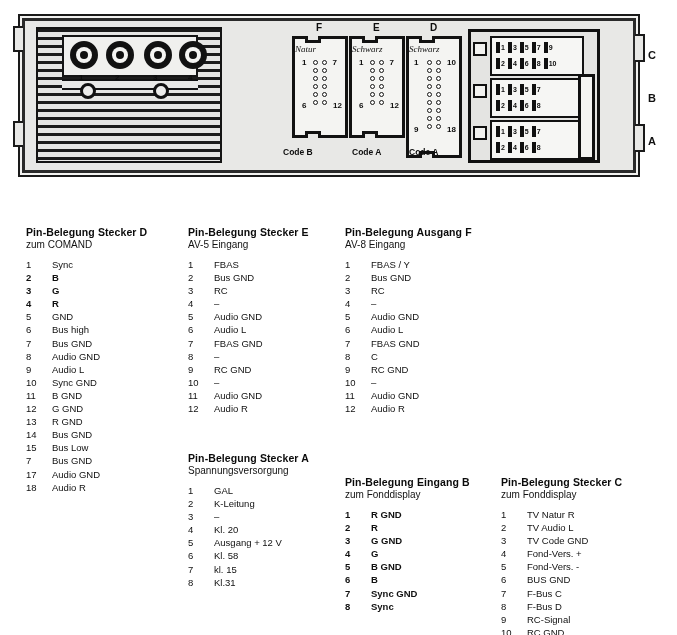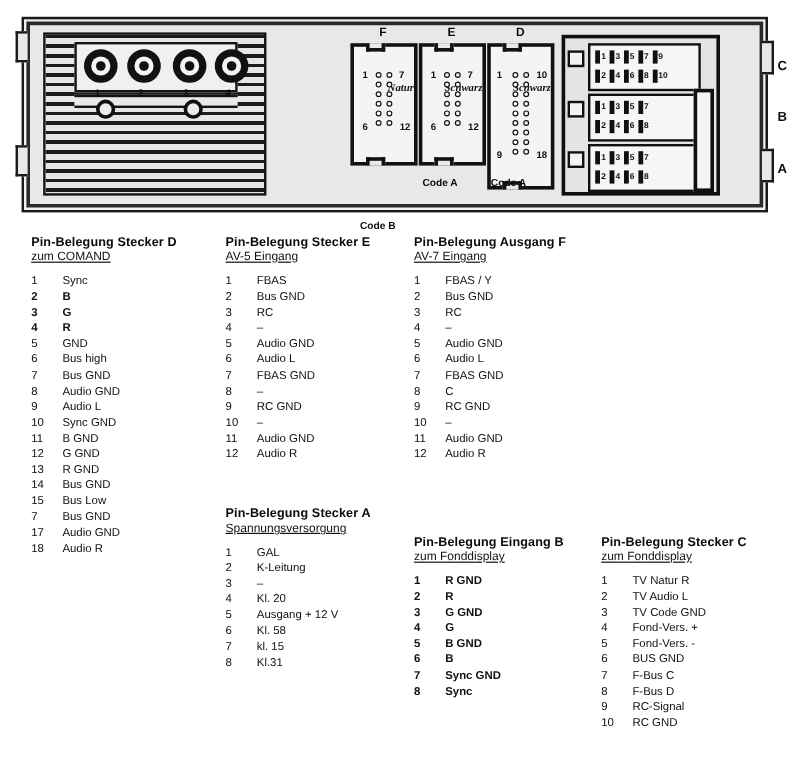--- a/index.html
+++ b/index.html
@@ -57,22 +57,22 @@
   
   .conn{
     position:absolute;background:#f4f4f2;border:3px solid #121212;
     box-sizing:border-box;
   }
   .conn .notch-t,.conn .notch-b{position:absolute;background:#e8e8e6;
     border:3px solid #121212;box-sizing:border-box;}
   .conn .notch-t{left:10px;top:-3px;width:16px;height:7px;border-top:none;}
   .conn .notch-b{left:10px;bottom:-3px;width:16px;height:7px;border-bottom:none;}
   .conn-letter{position:absolute;font-size:10px;font-weight:bold;color:#0d0d0d;}
-  .conn-color{position:absolute;left:0;right:0;top:5px;text-align:right;
-    font-size:9px;font-weight:bold;font-style:italic;font-family:"Liberation Serif",serif;margin-top:24px;}
+  .conn-color{position:absolute;left:0;right:0;top:5px;text-align:left;
+    font-size:9px;font-weight:normal;font-style:italic;font-family:"Liberation Serif",serif;}
   .pingrid{position:absolute;left:0;right:0;display:flex;flex-direction:column;
     align-items:center;gap:2px;}
   .pinrow{display:flex;align-items:center;justify-content:center;gap:4px;height:6px;}
   .pinhole{width:5px;height:5px;border-radius:50%;border:1.5px solid #161616;
     background:#fbfbfb;box-sizing:border-box;}
   .pinlbl{position:absolute;font-size:8px;font-weight:bold;color:#0d0d0d;}
   .code-lbl{position:absolute;font-size:8.5px;font-weight:bold;color:#0d0d0d;}
 
   
   #abc{
@@ -87,24 +87,24 @@
   .ch-pin{display:flex;align-items:center;margin-right:3px;}
   .ch-blade{width:4px;height:11px;background:#101010;margin-right:1px;}
   .ch-num{font-size:7px;font-weight:bold;color:#0d0d0d;line-height:1;}
   .ch-rail{position:absolute;left:2px;width:14px;background:#f2f2f0;
     border:2px solid #101010;box-sizing:border-box;height:14px;}
   .lock-bar{position:absolute;right:2px;top:42px;width:17px;height:86px;
     background:#f4f4f2;border:3px solid #101010;box-sizing:border-box;}
   .side-letter{position:absolute;font-size:11px;font-weight:bold;color:#111;}
 
   
-  .block{position:absolute;}
+  .block{position:absolute;margin-top:30px;}
   .blk-title{font-size:10.5px;font-weight:bold;color:#0b0b0b;
     letter-spacing:0.1px;white-space:nowrap;margin:0 0 1px 0;}
-  .blk-sub{font-size:10px;color:#121212;white-space:nowrap;margin:0 0 9px 0;text-decoration:underline;}
+  .blk-sub{font-size:10px;color:#121212;white-space:nowrap;margin:0 0 9px 0;}
   table.pins{border-collapse:collapse;}
   table.pins td{font-size:9.5px;color:#101010;padding:0 0 1.5px 0;
     line-height:11.6px;vertical-align:top;white-space:nowrap;}
   td.num{width:26px;text-align:left;}
   td.num.b{font-weight:bold;}
   td.val.b{font-weight:bold;}
 </style>
 </head>
 <body>
 
@@ -161,21 +161,21 @@
         <div class="pinrow">
           <div class="pinhole"></div>
           <div class="pinhole"></div>
         </div>
       </div>
     <div class="pinlbl" style="left:7px;top:19px;">1</div>
     <div class="pinlbl" style="right:8px;top:19px;">7</div>
     <div class="pinlbl" style="left:7px;top:62px;">6</div>
     <div class="pinlbl" style="right:3px;top:62px;">12</div>
   </div>
-  <div class="code-lbl" style="left:280px;top:131px;margin-top:36px;">Code B</div>
+  <div class="code-lbl" style="left:263px;top:131px;">Code B</div>
 
   <div class="conn-letter" style="left:353px;top:6px;">E</div>
   <div class="conn" id="connE" style="left:329px;top:20px;width:56px;height:102px;">
     <div class="notch-t"></div>
     <div class="notch-b"></div>
     <div class="conn-color">Schwarz</div>
     <div class="pingrid" id="gridE" style="top:20px;">
         <div class="pinrow">
           <div class="pinhole"></div>
           <div class="pinhole"></div>
@@ -526,21 +526,21 @@
         <tr>
           <td class="num">12</td>
           <td class="val">Audio R</td>
         </tr>
       </tbody>
     </table>
 </div>
 
 <div class="block" style="left:345px;top:196px;">
   <div class="blk-title">Pin-Belegung Ausgang F</div>
-  <div class="blk-sub">AV-7 Eingang</div>
+  <div class="blk-sub">AV-8 Eingang</div>
   <table class="pins">
       <tbody>
         <tr>
           <td class="num">1</td>
           <td class="val">FBAS / Y</td>
         </tr>
         <tr>
           <td class="num">2</td>
           <td class="val">Bus GND</td>
         </tr>

